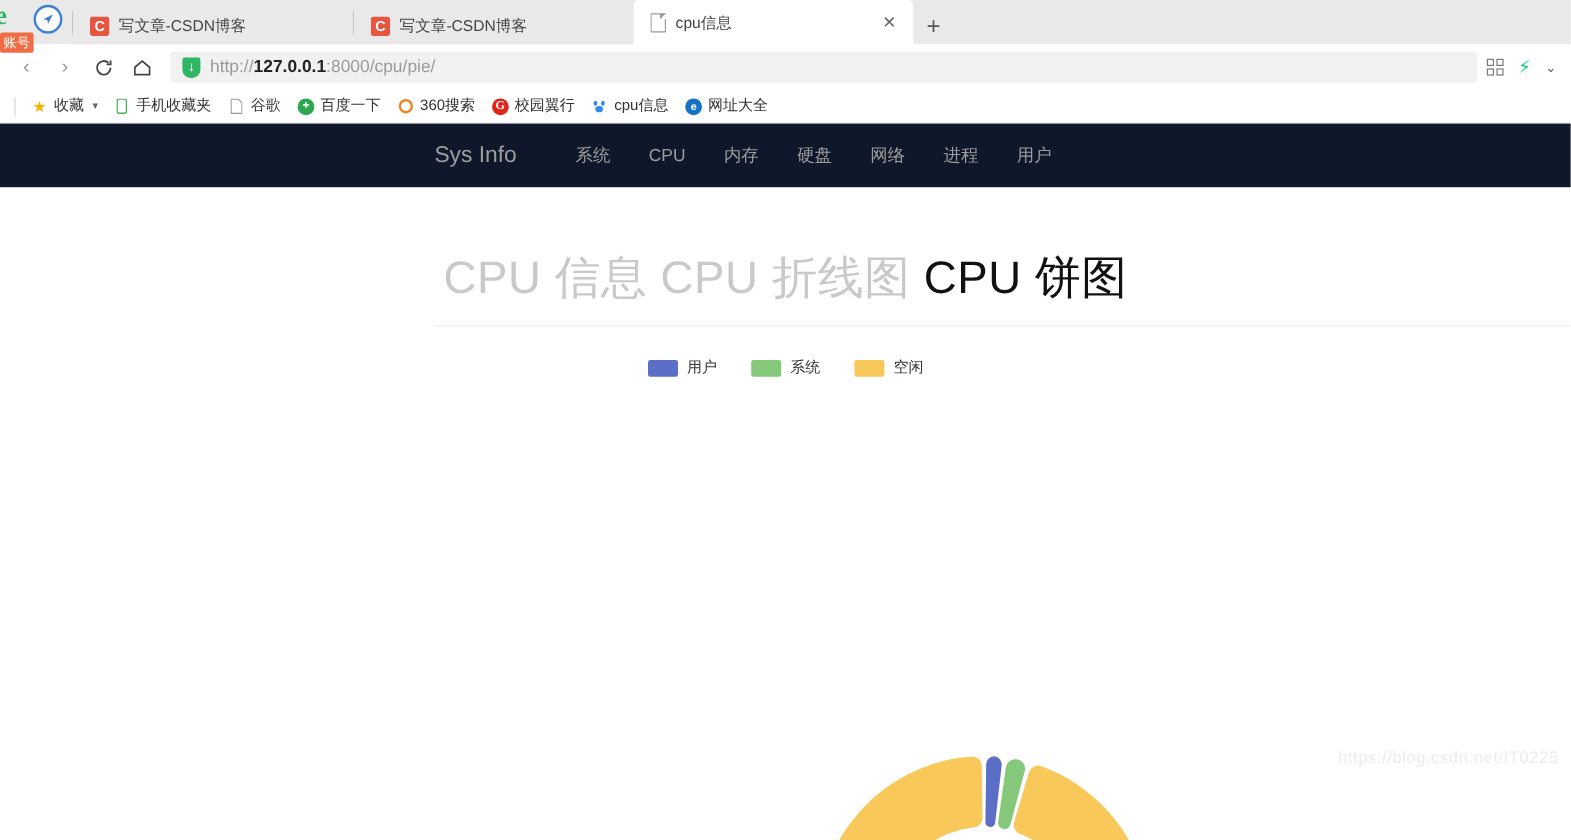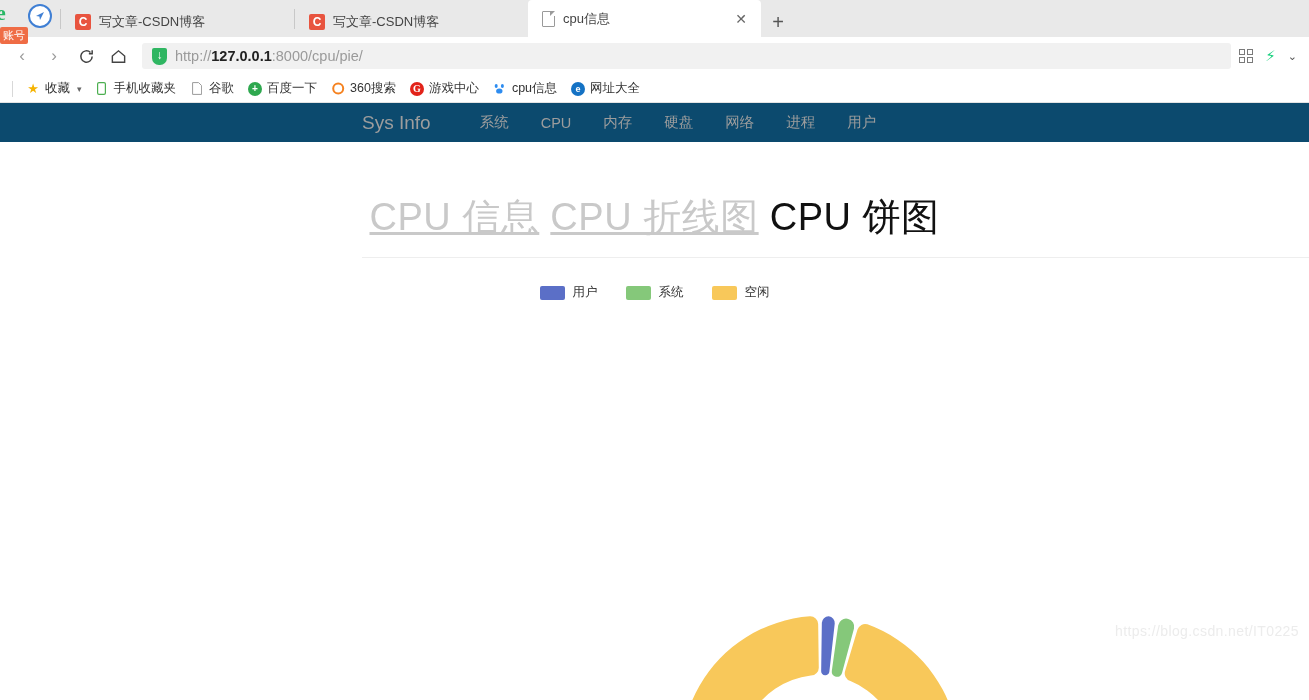--- a/index.html
+++ b/index.html
@@ -123,38 +123,38 @@
   .bm-caret { color:#666; font-size:9px; padding:0 6px 0 0; cursor:pointer;}
   .dot-ico {
     width:14px; height:14px; border-radius:50%; color:#fff; font-size:10px;
     display:flex; align-items:center; justify-content:center; font-weight:bold;
   }
 
   
   .page { position:relative; background:#fff; height:544px; }
 
   .sitenav {
-    height:39px; background:#0c4a6e; display:flex; align-items:center;
+    height:53px; background:#0f172a; display:flex; align-items:center;
     padding-left:362px; gap:0px;
   }
   .brand {
     color:#9d9d9d; font-size:19px; padding:0 15px 0 0; margin-right:18px;
     cursor:pointer; white-space:nowrap;
   }
   .sitenav a {
     color:#9d9d9d; font-size:14.5px; text-decoration:none;
     padding:0 16px; cursor:pointer; white-space:nowrap;
   }
 
   .content { padding: 0 0 0 0; }
   .page-title {
     text-align:center; padding:50px 0 14px 0; margin-left:-0px;
     font-size:38px; font-weight:400; letter-spacing:0.5px;
   }
-  .page-title .muted { color:#c9c9c9;text-decoration:underline; }
+  .page-title .muted { color:#c9c9c9; }
   .page-title .active { color:#111; }
   .title-rule {
     height:1px; background:#eeeeee; margin:0 0 0 362px;
   }
 
   .chart-area { position:relative; height:380px; }
   .legend {
     display:flex; align-items:center; justify-content:center;
     gap:28px; padding-top:26px;
   }
@@ -283,21 +283,21 @@
             <circle cx="6.2" cy="6.5" r="5" fill="none" stroke="#f58220" stroke-width="2"></circle>
           </svg>
       </span>
       <span>360搜索</span>
     </div>
 
     <div class="bm">
       <span class="glyph">
         <span class="dot-ico" style="background:#e2231a;font-family:'Liberation Serif',serif;">G</span>
       </span>
-      <span>游戏中心</span>
+      <span>校园翼行</span>
     </div>
 
     <div class="bm">
       <span class="glyph">
         <svg width="13" height="13" viewBox="0 0 13 13" fill="#2d8cf0">
           <ellipse cx="3.2" cy="4" rx="1.5" ry="2.1"></ellipse>
             <ellipse cx="9.4" cy="4" rx="1.5" ry="2.1"></ellipse>
           <ellipse cx="6.3" cy="9" rx="3.2" ry="2.6"></ellipse>
         </svg>
       </span>

